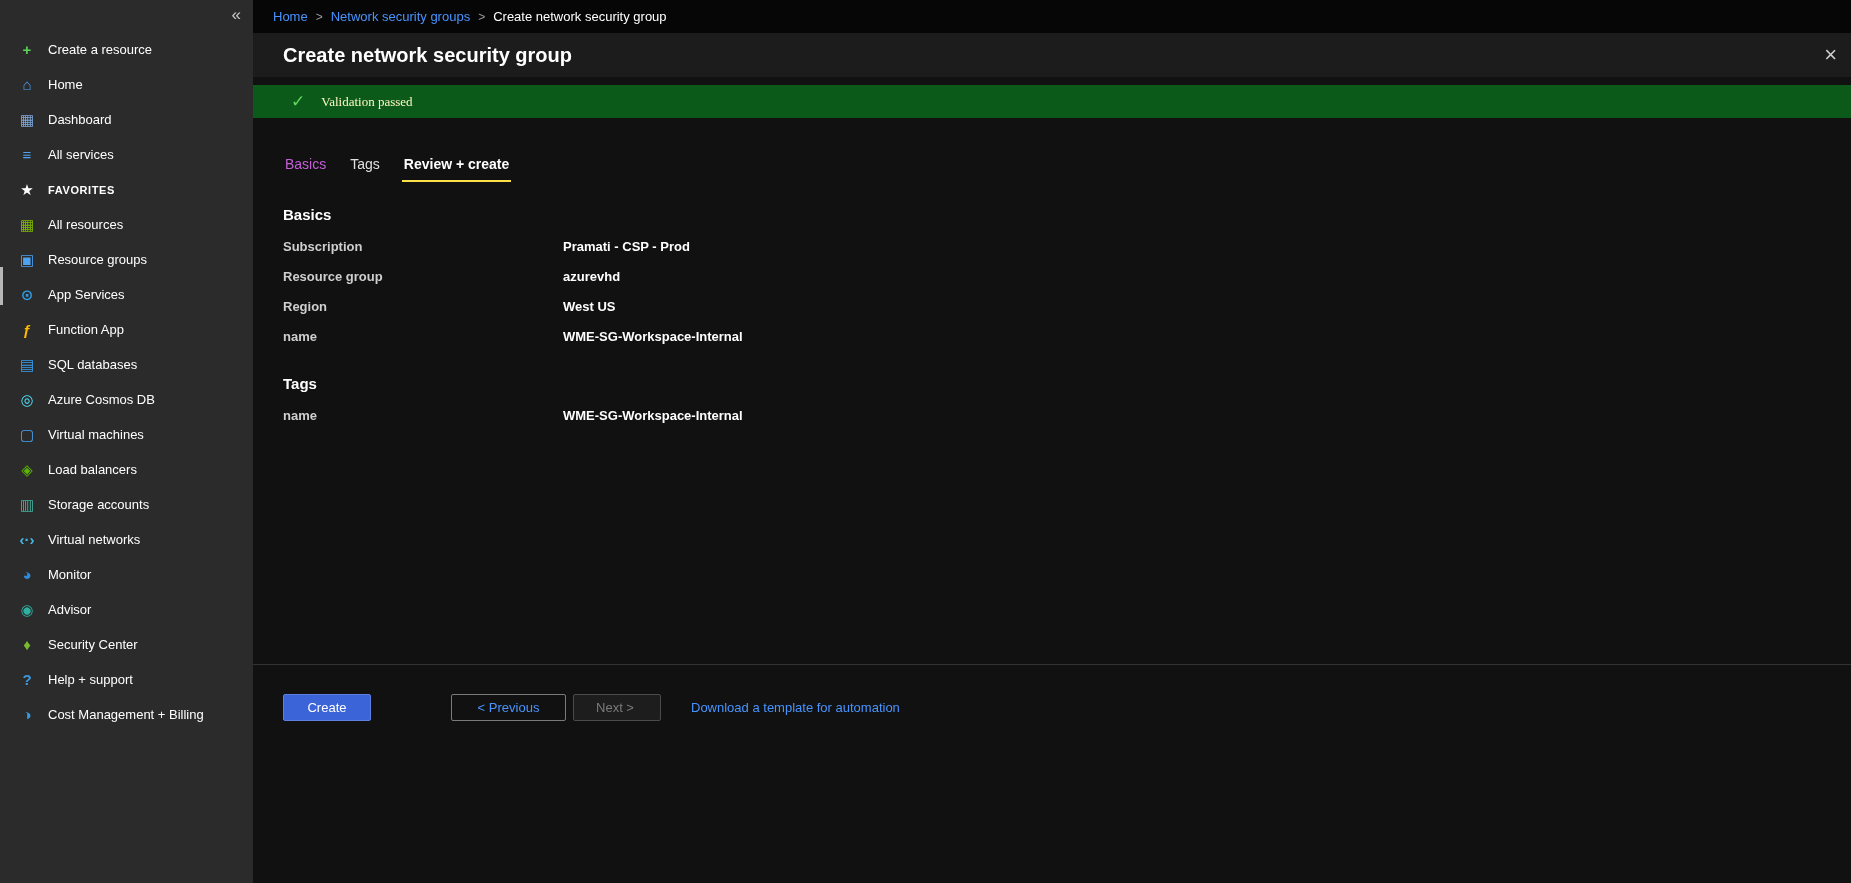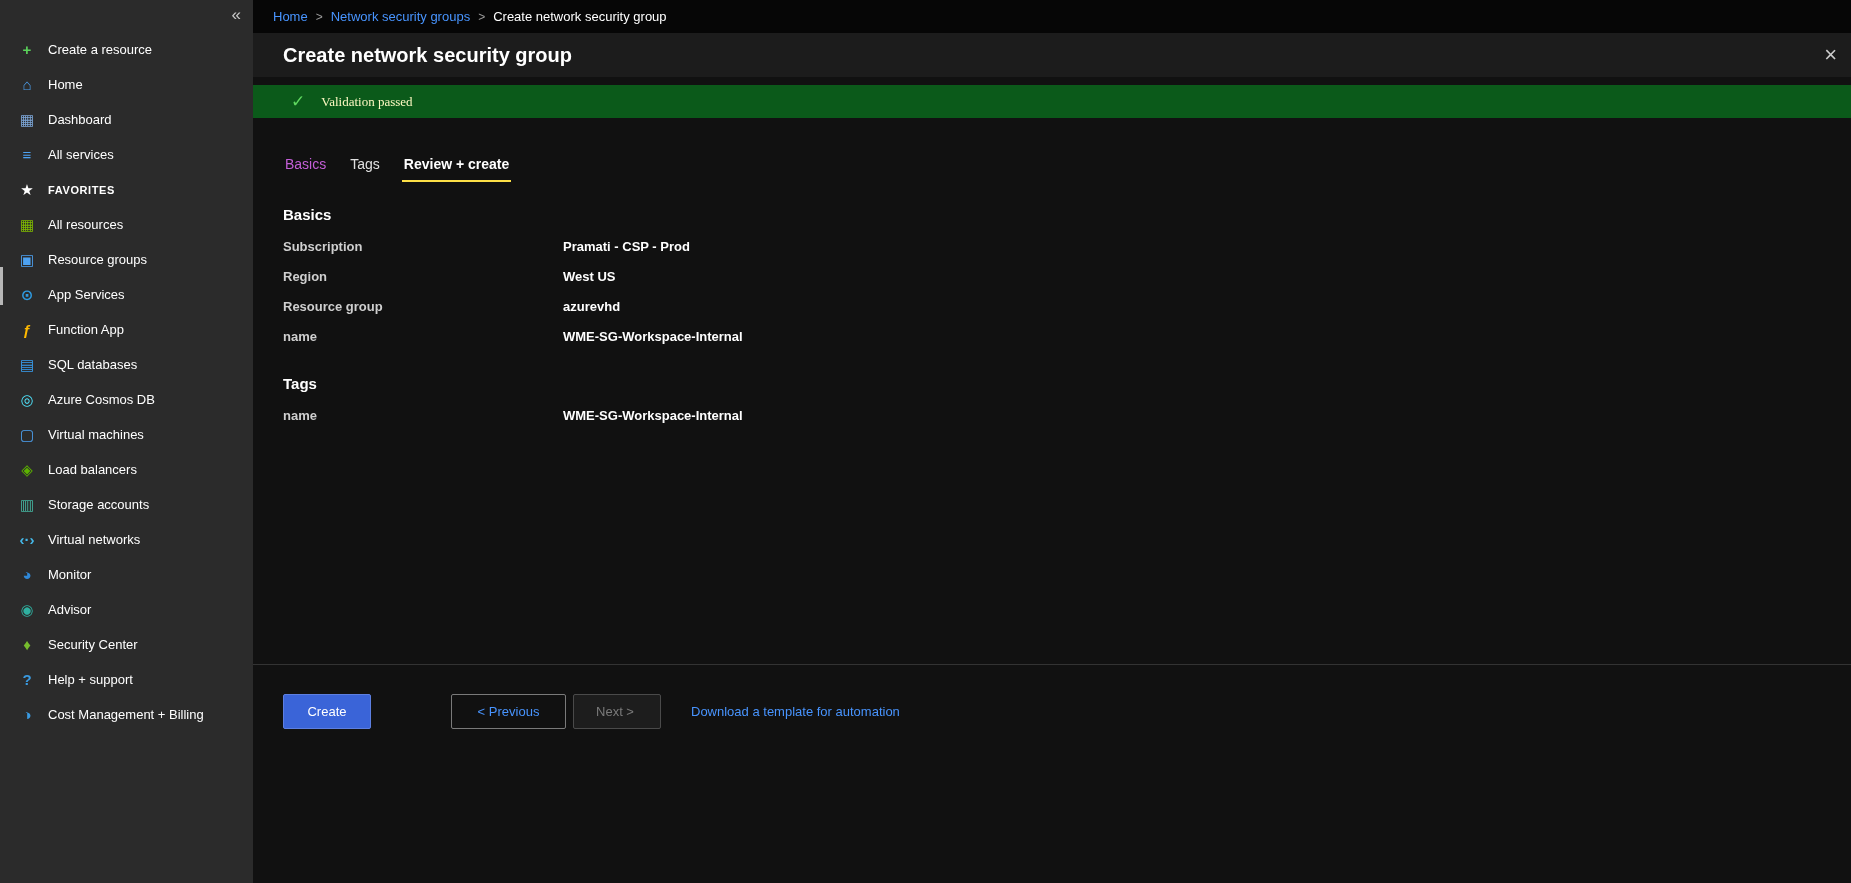--- a/index.html
+++ b/index.html
@@ -87,21 +87,21 @@
 
   
   .footer {
     position:absolute; left:0; right:0; top:664px; bottom:0;
     border-top:1px solid #333333;
   }
   .footer-inner {
     margin:29px 0 0 30px; display:flex; align-items:center;
   }
   .btn {
-    height:35px; font-size:13px; border-radius:2px;
+    height:27px; font-size:13px; border-radius:2px;
     display:flex; align-items:center; justify-content:center;
     cursor:pointer; padding:0 16px;
   }
   .btn-primary {
     background:#3a64d8; border:1px solid #5d7fe0; color:#ffffff; min-width:88px;
   }
   .btn-previous {
     margin-left:80px; background:transparent; border:1px solid #7a7a7a;
     color:#4894fe; min-width:115px;
   }
@@ -231,26 +231,26 @@
 
   <div class="content">
 
     <div class="section-title">Basics</div>
     <div class="rows">
       <div class="row">
         <span class="row-label">Subscription</span>
         <span class="row-value">Pramati - CSP - Prod</span>
       </div>
       <div class="row">
+        <span class="row-label">Resource group</span>
+        <span class="row-value">azurevhd</span>
+      </div>
+      <div class="row">
         <span class="row-label">Region</span>
         <span class="row-value">West US</span>
-      </div>
-      <div class="row">
-        <span class="row-label">Resource group</span>
-        <span class="row-value">azurevhd</span>
       </div>
       <div class="row">
         <span class="row-label">name</span>
         <span class="row-value">WME-SG-Workspace-Internal</span>
       </div>
     </div>
 
     <div class="section-title">Tags</div>
     <div class="rows">
       <div class="row">

